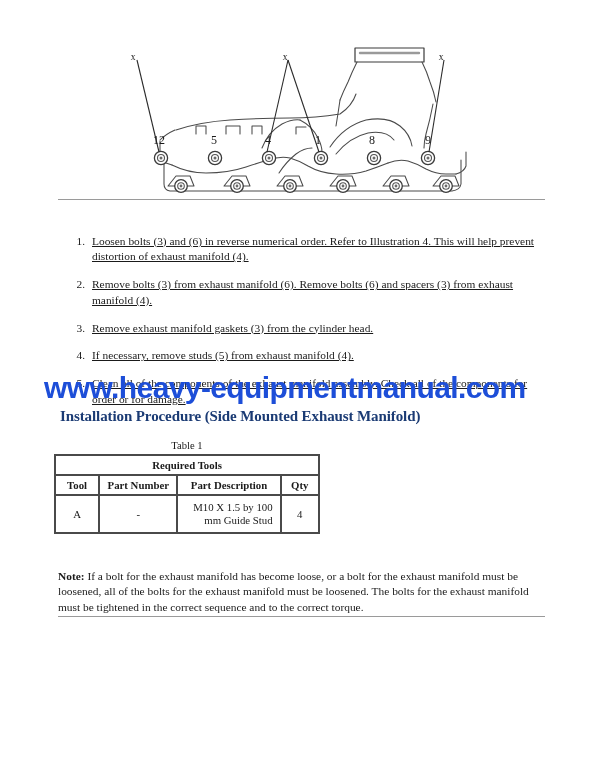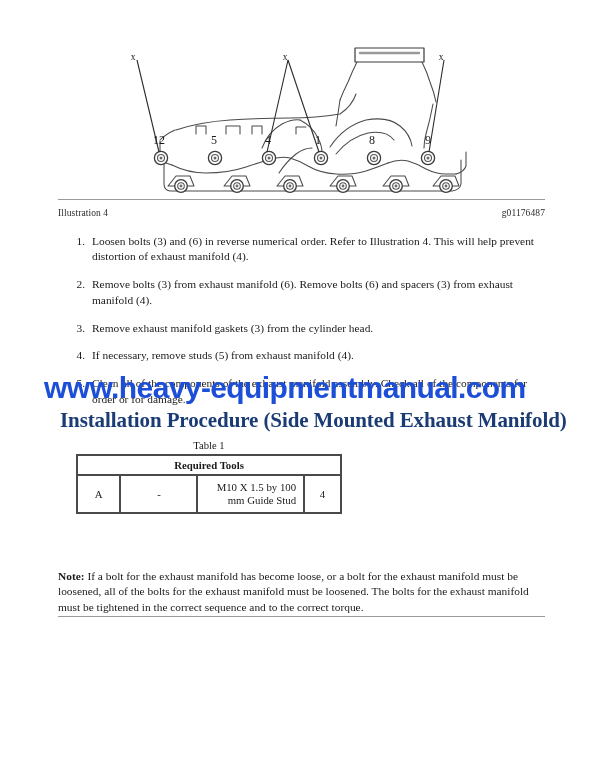--- a/index.html
+++ b/index.html
@@ -76,20 +76,21 @@
   }
   .step-num {
     width: 17px;
     flex: 0 0 17px;
     text-align: right;
     padding-right: 7px;
     box-sizing: content-box;
   }
   .step-text {
     flex: 1 1 auto;
+    text-decoration: underline;
   }
 
   
   .watermark {
     position: absolute;
     left: 44px;
     top: 371px;
     width: 520px;
     font-family: "Liberation Sans", sans-serif;
     font-weight: bold;
@@ -100,29 +101,29 @@
     pointer-events: none;
   }
 
   
   .section-heading {
     position: absolute;
     left: 60px;
     top: 408px;
     font-family: "Liberation Serif", serif;
     font-weight: bold;
-    font-size: 21px;
+    font-size: 15px;
     color: #1b3b74;
     letter-spacing: -0.1px;
   }
 
   
   .table-wrap {
     position: absolute;
-    left: 76px;
+    left: 54px;
     top: 440px;
     width: 266px;
   }
   .table-caption {
     text-align: center;
     font-size: 10.6px;
     margin-bottom: 3px;
     color: #1a1a1a;
   }
   table.tools {
@@ -327,24 +328,20 @@
       <g>
         <text class="illus-x" text-anchor="middle" x="133" y="26">x</text>
         <text class="illus-x" text-anchor="middle" x="285" y="26">x</text>
         <text class="illus-x" text-anchor="middle" x="441" y="26">x</text>
       </g>
     </svg>
   </div>
 
   <div class="hrule hrule-top"></div>
 
-  <div class="caption-row">
-    <span class="cap-left">Illustration 4</span>
-    <span class="cap-right">g01176487</span>
-  </div>
 
   <div class="steps">
     <div class="step">
       <div class="step-num">1.</div>
       <div class="step-text">Loosen bolts (3) and (6) in reverse numerical order. Refer to Illustration 4. This will help prevent distortion of exhaust manifold (4).</div>
     </div>
     <div class="step">
       <div class="step-num">2.</div>
       <div class="step-text">Remove bolts (3) from exhaust manifold (6). Remove bolts (6) and spacers (3) from exhaust manifold (4).</div>
     </div>
@@ -365,20 +362,26 @@
   <div class="watermark">www.heavy-equipmentmanual.com</div>
 
   <div class="section-heading">Installation Procedure (Side Mounted Exhaust Manifold)</div>
 
   <div class="table-wrap">
     <div class="table-caption">Table 1</div>
     <table class="tools">
       <tbody>
         <tr class="row-title">
           <td colspan="4">Required Tools</td>
+        </tr>
+        <tr>
+          <th class="cell-tool">Tool</th>
+          <th class="cell-partno">Part Number</th>
+          <th class="cell-desc" style="text-align:center;">Part Description</th>
+          <th class="cell-qty">Qty</th>
         </tr>
         <tr class="body-row">
           <td class="cell-tool">A</td>
           <td class="cell-partno">-</td>
           <td class="cell-desc desc-cell">M10 X 1.5 by 100 mm Guide Stud</td>
           <td class="cell-qty">4</td>
         </tr>
       </tbody>
     </table>
   </div>

